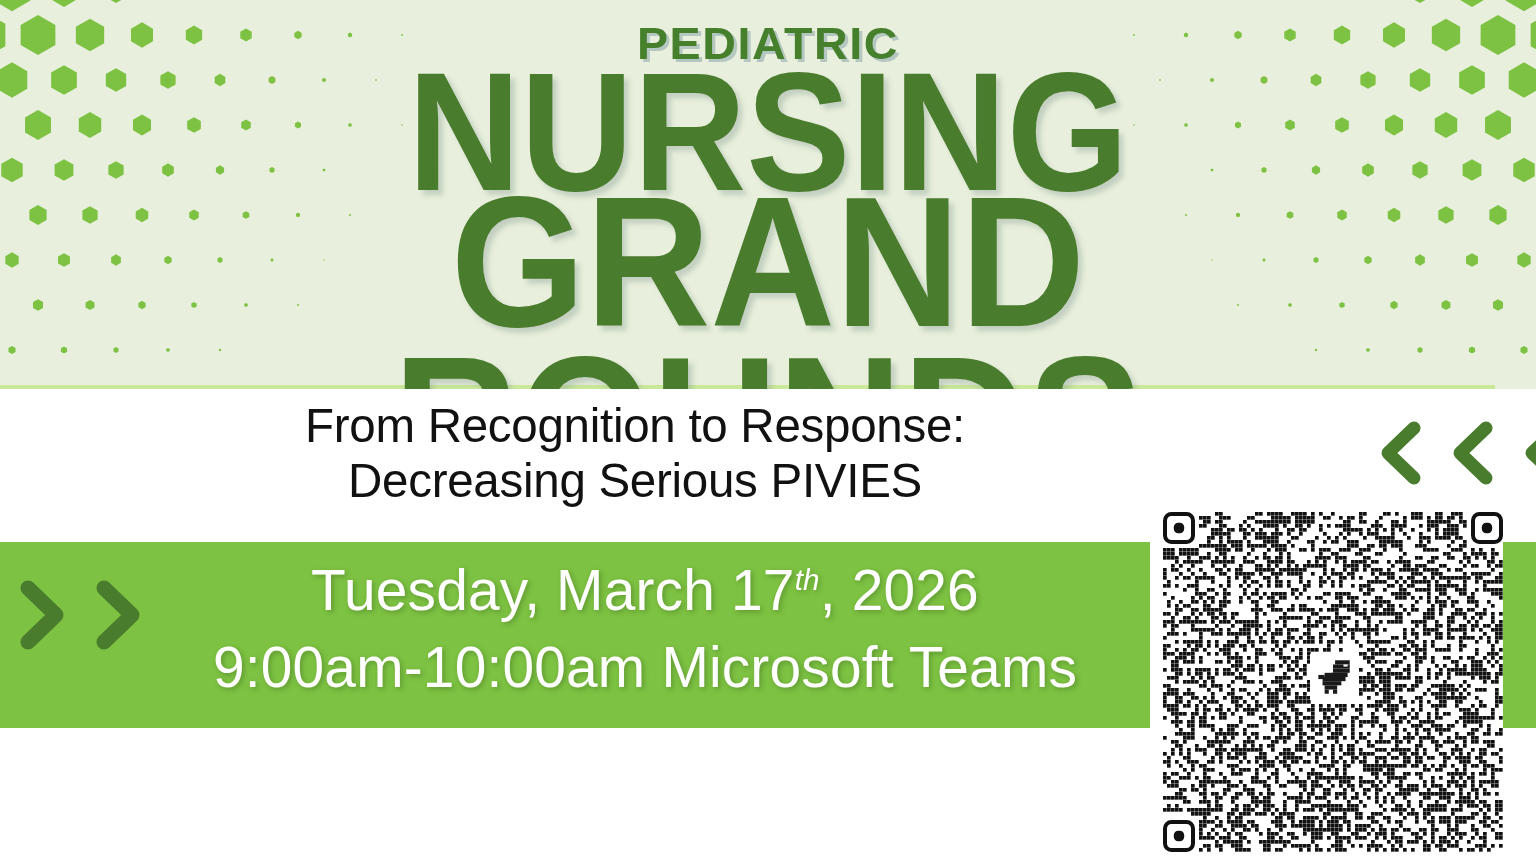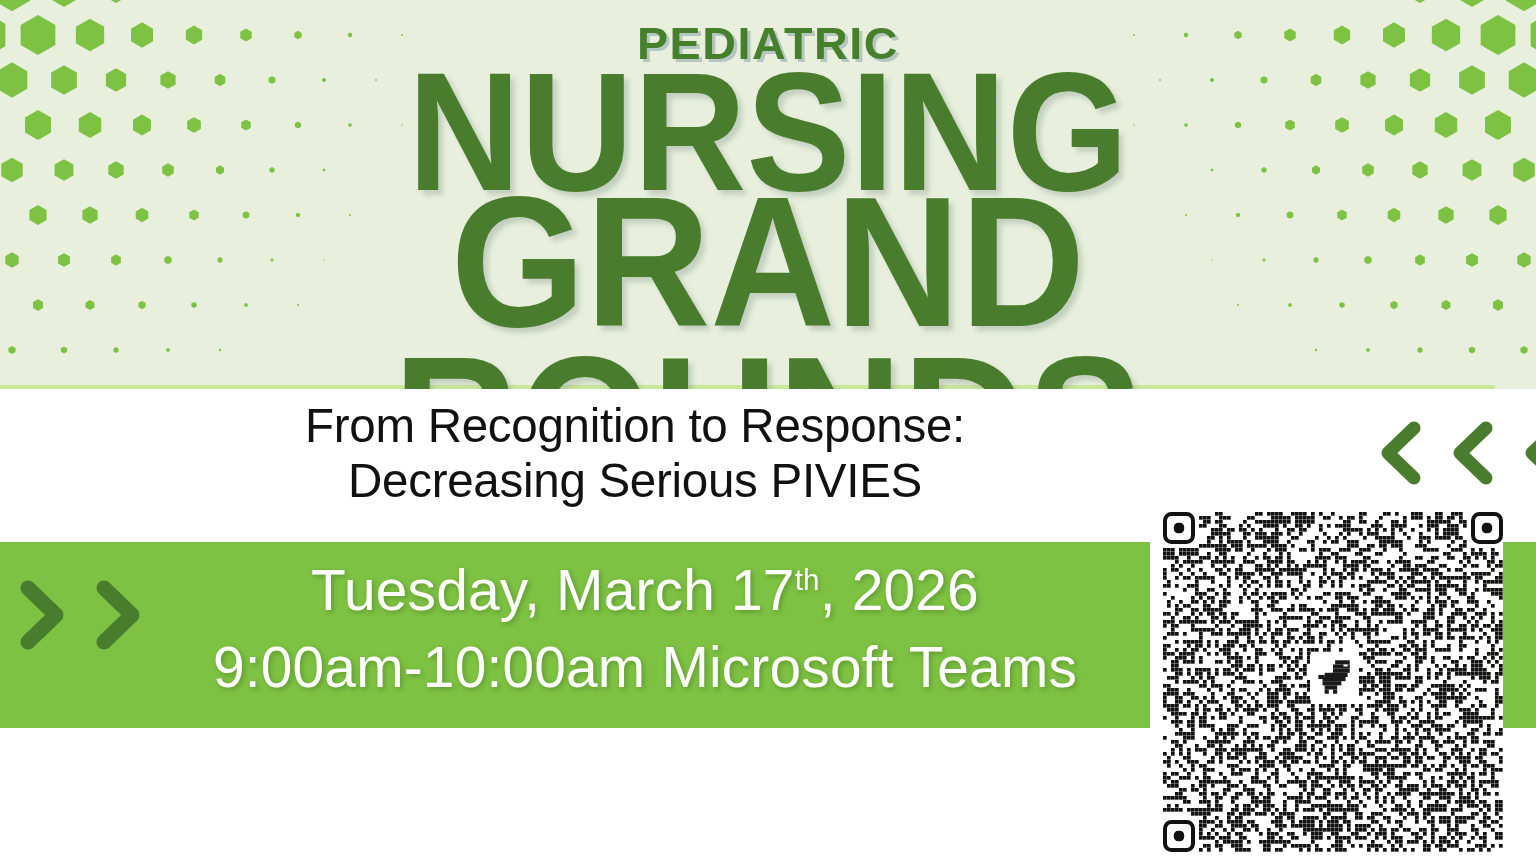--- a/index.html
+++ b/index.html
@@ -162,20 +162,21 @@
     letter-spacing: 0.2px;
     text-shadow: 2px 2px 5px rgba(60,100,30,0.45);
     z-index: 7;
     transform: scaleX(0.98);
   }
   .date-line { display: block; white-space: nowrap; }
   .date-line sup {
     font-size: 0.52em;
     vertical-align: super;
     line-height: 0;
+    font-style: italic;
   }
 
   
   .qr-wrap {
     position: absolute;
     left: 1163px;
     top: 512px;
     width: 340px;
     height: 352px;
     background: #ffffff;

